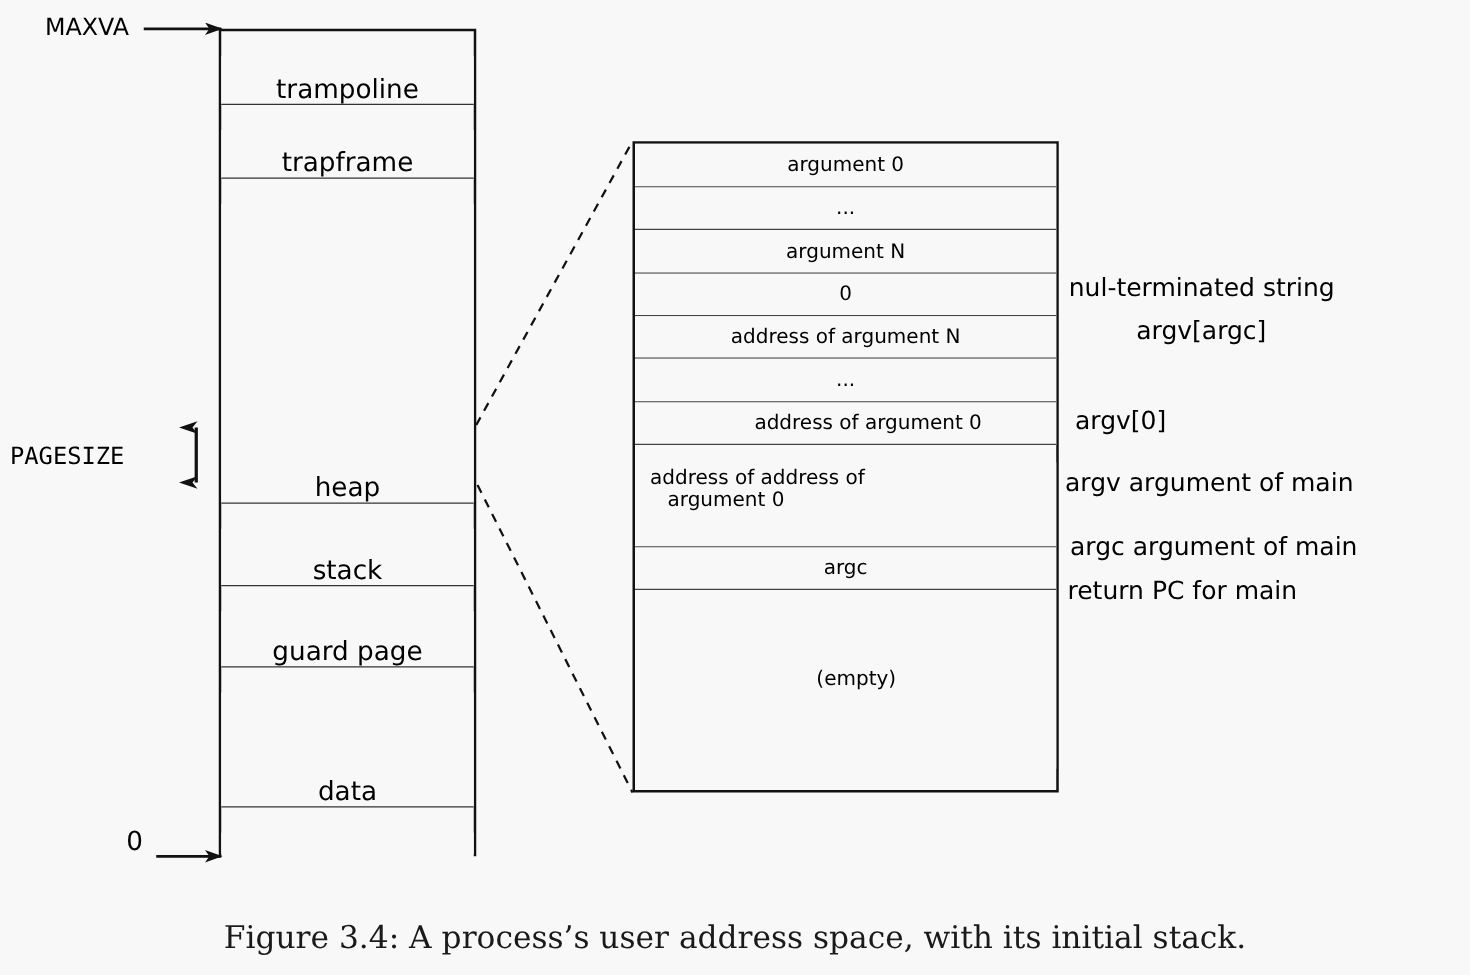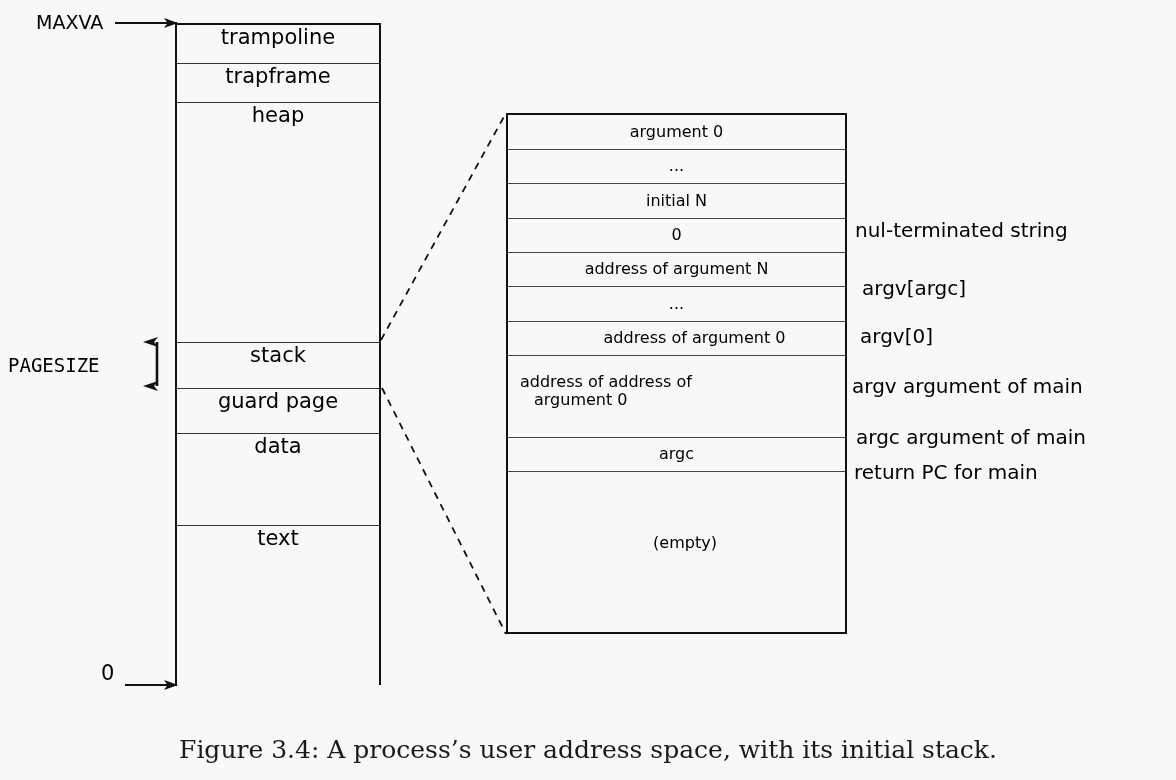--- a/index.html
+++ b/index.html
@@ -30,24 +30,25 @@
     width: 206px;
     height: 662px;
     border: 2.5px solid #111;
     background: #f8f8f8;
   }
   .mem-seg {
     position: relative;
     box-sizing: border-box;
     border-bottom: 1.5px solid #333;
     display: flex;
-    align-items: flex-start;
+    align-items: flex-end;
     justify-content: center;
     font-size: 21px;
     background: #f8f8f8;
+    margin-top: 20px;
   }
   .mem-seg:last-child { border-bottom: none; }
 
   
   .edge-label {
     font-family: "DejaVu Sans Mono", monospace;
     font-size: 19px;
     white-space: nowrap;
   }
   .edge-label.sans { font-family: "DejaVu Sans", sans-serif; }
@@ -142,21 +143,21 @@
   <div class="abs edge-label sans" style="left:101px; top:661px; font-size:21px;">0</div>
 
   <div class="abs" id="stack-table">
     <div class="stack-row" style="height:35px;">
       <span>argument 0</span>
     </div>
     <div class="stack-row" style="height:34px;">
       <span>...</span>
     </div>
     <div class="stack-row" style="height:35px;">
-      <span>initial N</span>
+      <span>argument N</span>
     </div>
     <div class="stack-row" style="height:34px;">
       <span>0</span>
     </div>
     <div class="stack-row" style="height:34px;">
       <span>address of argument N</span>
     </div>
     <div class="stack-row" style="height:35px;">
       <span>...</span>
     </div>
@@ -169,21 +170,21 @@
     </div>
     <div class="stack-row" style="height:34px;justify-content:center;">
       <span>argc</span>
     </div>
     <div class="stack-row" style="height:143px;padding-left:17px;">
       <span>(empty)</span>
     </div>
   </div>
 
   <div class="abs annot" style="left:855px; top:219px;">nul-terminated string</div>
-  <div class="abs annot" style="left:862px; top:253px;margin-top:24px;">argv[argc]</div>
+  <div class="abs annot" style="left:909px; top:253px;">argv[argc]</div>
   <div class="abs annot" style="left:860px; top:325px;">argv[0]</div>
   <div class="abs annot" style="left:852px; top:375px;">argv argument of main</div>
   <div class="abs annot" style="left:854px; top:461px;">return PC for main</div>
   <div class="abs annot" style="left:856px; top:426px;">argc argument of main</div>
 
   <svg class="overlay" viewBox="0 0 1176 780" xmlns="http://www.w3.org/2000/svg">
     <defs>
       <marker id="arrowR" markerWidth="14" markerHeight="10" refX="13" refY="5" orient="auto" markerUnits="userSpaceOnUse">
         <path d="M0,0 L14,5 L0,10 L3.5,5 Z" fill="#111"></path>
       </marker>

